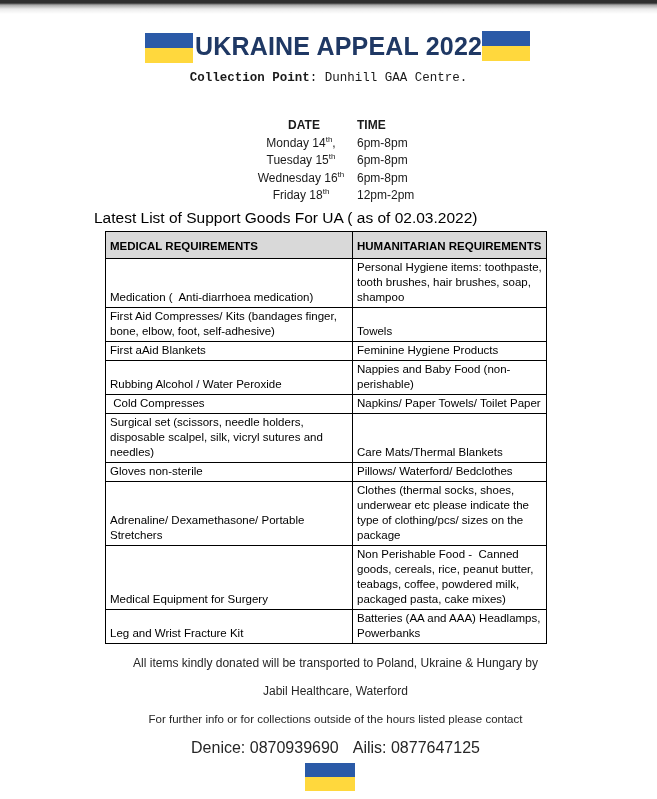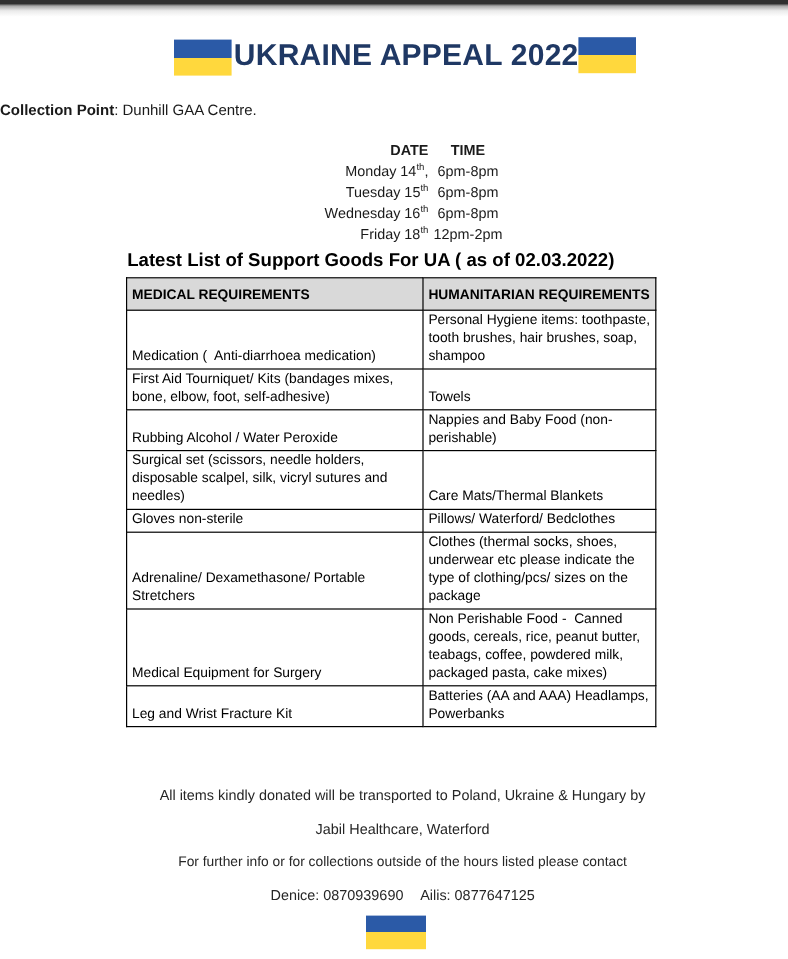--- a/index.html
+++ b/index.html
@@ -24,34 +24,34 @@
   }
   .flag-left   { position: absolute; left: 145px; top: 33px;  width: 48px; height: 30px; }
   .flag-right  { position: absolute; left: 482px; top: 31px;  width: 48px; height: 30px; }
   .flag-bottom { position: absolute; left: 305px; top: 763px; width: 50px; height: 28px; }
   .title {
     position: absolute; top: 32px; left: 10px; width: 657px;
     text-align: center; font-size: 25px; font-weight: bold;
     color: var(--title-navy); letter-spacing: 0.2px;
   }
   .collection {
-    position: absolute; top: 85px; left: 0; width: 657px;
-    font-size: 12.5px;
+    position: absolute; top: 71px; left: 0; width: 657px;
+    text-align: center; font-size: 12.5px; font-family: Liberation Mono, monospace;
   }
   .collection b { font-weight: bold; }
   .schedule { position: absolute; top: 117px; left: 245px; font-size: 12px; }
   .s-row { display: flex; line-height: 17.5px; }
-  .s-date { width: 112px; text-align: right; }
+  .s-date { width: 112px; text-align: center; }
   .s-head { font-weight: bold; }
   .s-date.s-head { padding-left: 6px; }
-  .s-time { width: 66px; text-align: center; }
+  .s-time { width: 66px; text-align: left; }
   sup { font-size: 8px; vertical-align: super; line-height: 0; }
   .list-heading {
-    position: absolute; top: 209px; left: 106px;
-    font-size: 15.5px; font-weight: bold; color: #000;
+    position: absolute; top: 209px; left: 94px;
+    font-size: 15.5px; font-weight: normal; color: #000;
   }
   table.req {
     position: absolute; top: 231px; left: 105px; width: 441px;
     border-collapse: collapse; table-layout: fixed;
     font-size: 11.5px; line-height: 15px; color: #000;
   }
   table.req th, table.req td {
     border: 1px solid #000;
     vertical-align: bottom;
     text-align: left;
@@ -63,21 +63,21 @@
     background: var(--table-header-bg);
     font-weight: bold;
     padding: 7px 4px 4px 4px;
     white-space: normal;
     margin-top: 16px;
   }
   .footer-line { position: absolute; left: 0; width: 657px; text-align: center; color: #262626; padding-left: 14px; }
   .f1 { top: 656px; font-size: 12px; }
   .f2 { top: 684px; font-size: 12px; }
   .f3 { top: 713px; font-size: 11.5px; }
-  .f4 { top: 739px; font-size: 12px; }
+  .f4 { top: 739px; font-size: 16px; }
   .f4 .contact + .contact { margin-left: 14px; }
 </style>
 </head>
 <body>
 
 <div class="top-shade"></div>
 
 <div class="flag flag-left"></div>
 <div class="title">UKRAINE APPEAL 2022</div>
 <div class="flag flag-right"></div>
@@ -119,28 +119,36 @@
     <th>MEDICAL REQUIREMENTS</th>
     <th>HUMANITARIAN REQUIREMENTS</th>
   </tr>
   <tr>
     <td>Medication (  Anti-diarrhoea medication)</td>
     <td>Personal Hygiene items: toothpaste,
 tooth brushes, hair brushes, soap,
 shampoo</td>
   </tr>
   <tr>
-    <td>First Aid Tourniquet/ Kits (bandages mixes,
+    <td>First Aid Compresses/ Kits (bandages finger,
 bone, elbow, foot, self-adhesive)</td>
     <td>Towels</td>
+  </tr>
+  <tr>
+    <td>First aAid Blankets</td>
+    <td>Feminine Hygiene Products</td>
   </tr>
   <tr>
     <td>Rubbing Alcohol / Water Peroxide</td>
     <td>Nappies and Baby Food (non-
 perishable)</td>
+  </tr>
+  <tr>
+    <td> Cold Compresses</td>
+    <td>Napkins/ Paper Towels/ Toilet Paper</td>
   </tr>
   <tr>
     <td>Surgical set (scissors, needle holders,
 disposable scalpel, silk, vicryl sutures and
 needles)</td>
     <td>Care Mats/Thermal Blankets</td>
   </tr>
   <tr>
     <td>Gloves non-sterile</td>
     <td>Pillows/ Waterford/ Bedclothes</td>

